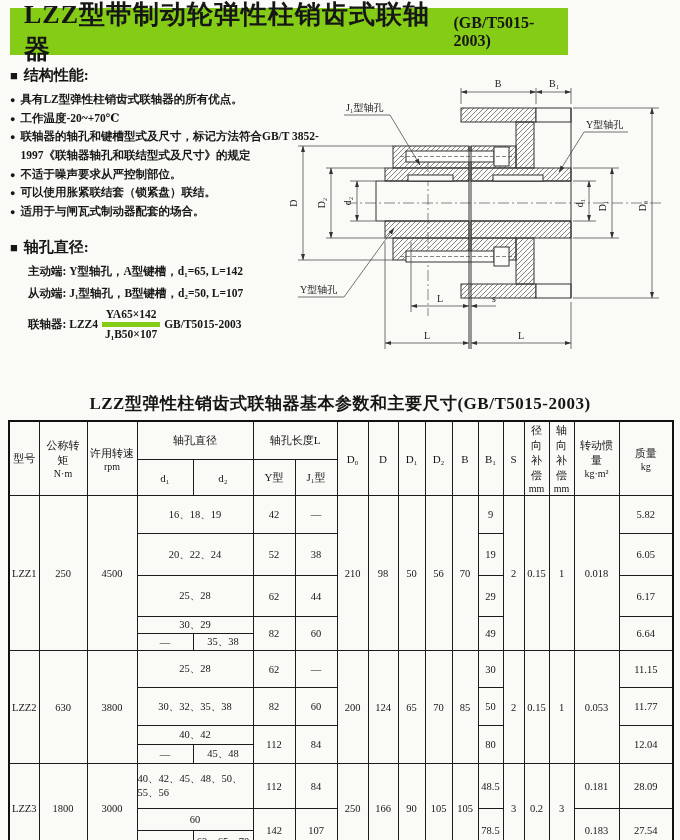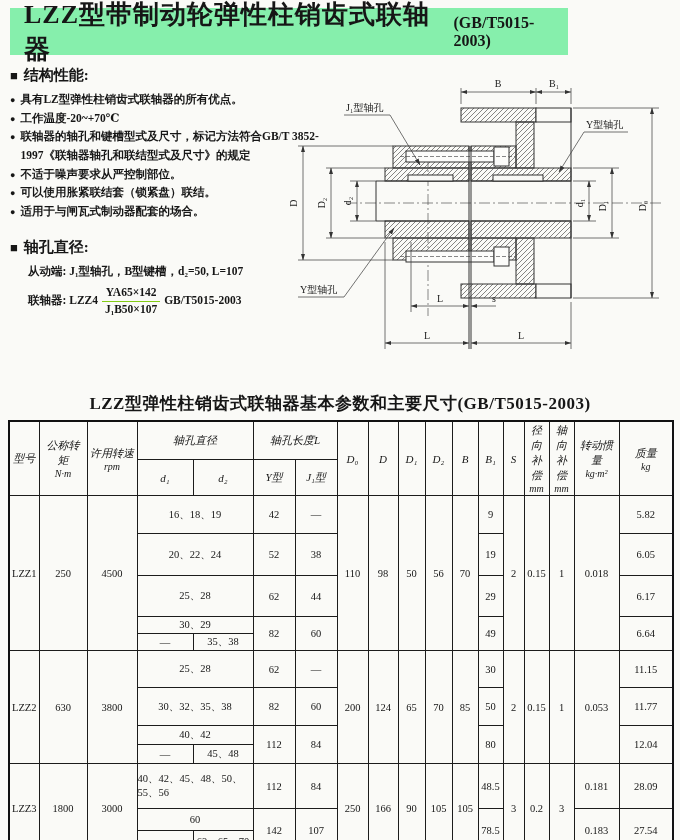--- a/index.html
+++ b/index.html
@@ -7,40 +7,40 @@
   body {
     position: relative;
     background: #fafaf7;
     font-family: "Liberation Serif", "DejaVu Serif", serif;
     color: #161616;
     overflow: hidden;
   }
   
   .banner {
     position:absolute; left:10px; top:8px; width:558px; height:47px;
-    background:#86efac; display:flex; align-items:center; padding-left:14px;
+    background:#84cc16; display:flex; align-items:center; padding-left:14px;
   }
   .banner .t1 { font-size:26px; font-weight:bold; letter-spacing:1px; }
   .banner .t2 { font-size:16px; font-weight:bold; margin-left:10px; }
 
   
   .features { position:absolute; left:10px; top:66px; width:324px; }
   .sec-head { font-size:15px; font-weight:bold; display:flex; align-items:center; gap:6px; }
   .sq { font-size:13px; line-height:1; }
   .feat-list { margin-top:5px; }
   .feat-item { font-size:11.5px; font-weight:600; line-height:1.62; display:flex; }
   .feat-item .bu { font-size:9px; margin-right:5px; margin-top:3px; }
   .feat-item .tx { flex:1; }
 
   .marking { position:absolute; left:10px; top:238px; width:324px; }
   .mark-body { margin-top:4px; padding-left:18px; }
   .mline { font-size:11.5px; font-weight:600; line-height:1.9; }
   .mfrac { display:flex; align-items:center; line-height:1.2; margin-top:3px; }
   .frac { display:inline-flex; flex-direction:column; text-align:center; margin:0 4px; }
-  .frac .num { border-bottom:1px solid #84cc16; padding:0 3px 1px; }
+  .frac .num { border-bottom:5px solid #84cc16; padding:0 3px 1px; }
   .frac .den { padding:1px 3px 0; }
 
   
   .draw { position:absolute; left:288px; top:64px; width:392px; height:322px; }
   .draw svg { width:100%; height:100%; }
   .hatch { fill:url(#hh); stroke:#333; stroke-width:1; }
   .plain { fill:#fafaf7; stroke:#333; stroke-width:1; }
   .pin   { fill:#fcfcfa; stroke:#333; stroke-width:1; }
   .ln  { stroke:#333; stroke-width:1; fill:none; }
   .cl  { stroke:#555; stroke-width:0.7; stroke-dasharray:11 3 2 3; fill:none; }
@@ -54,21 +54,21 @@
   table.main {
     position:absolute; left:8px; top:420px; width:664px;
     border-collapse:collapse; table-layout:fixed;
     font-size:10.5px;
   }
   table.main td {
     border:1px solid #1c1c1c; text-align:center; vertical-align:middle;
     padding:1px 2px; background:transparent;
   }
   table.main { border:2px solid #111; }
-  .hd { font-size:11px;font-style:italic; }
+  .hd { font-size:11px; }
   .hd .sub { font-size:10px; }
   tr.hr1 { height:30px; } tr.hr2 { height:28px; }
 </style>
 </head>
 <body>
 
 <div class="banner">
   <span class="t1">LZZ型带制动轮弹性柱销齿式联轴器</span>
   <span class="t2">(GB/T5015-2003)</span>
 </div>
@@ -105,20 +105,21 @@
       </div>
   </div>
 </div>
 
 <div class="marking">
   <div class="sec-head">
     <span class="sq">■</span>
     <span>轴孔直径:</span>
   </div>
   <div class="mark-body">
+    <div class="mline">主动端: Y型轴孔，A型键槽，d₁=65, L=142</div>
     <div class="mline">从动端: J₁型轴孔，B型键槽，d₂=50, L=107</div>
     <div class="mline mfrac">
       <span>联轴器: LZZ4</span>
       <span class="frac">
         <span class="num">YA65×142</span>
         <span class="den">J₁B50×107</span>
       </span>
       <span>GB/T5015-2003</span>
     </div>
   </div>
@@ -309,21 +310,21 @@
     <td class="hd">J₁型</td>
   </tr>
 
   <tr style="height:38px">
     <td rowspan="5">LZZ1</td>
     <td rowspan="5">250</td>
     <td rowspan="5">4500</td>
     <td colspan="2">16、18、19</td>
     <td>42</td>
     <td>—</td>
-    <td rowspan="5">110</td>
+    <td rowspan="5">210</td>
     <td rowspan="5">98</td>
     <td rowspan="5">50</td>
     <td rowspan="5">56</td>
     <td rowspan="5">70</td>
     <td>9</td>
     <td rowspan="5">2</td>
     <td rowspan="5">0.15</td>
     <td rowspan="5">1</td>
     <td rowspan="5">0.018</td>
     <td>5.82</td>

